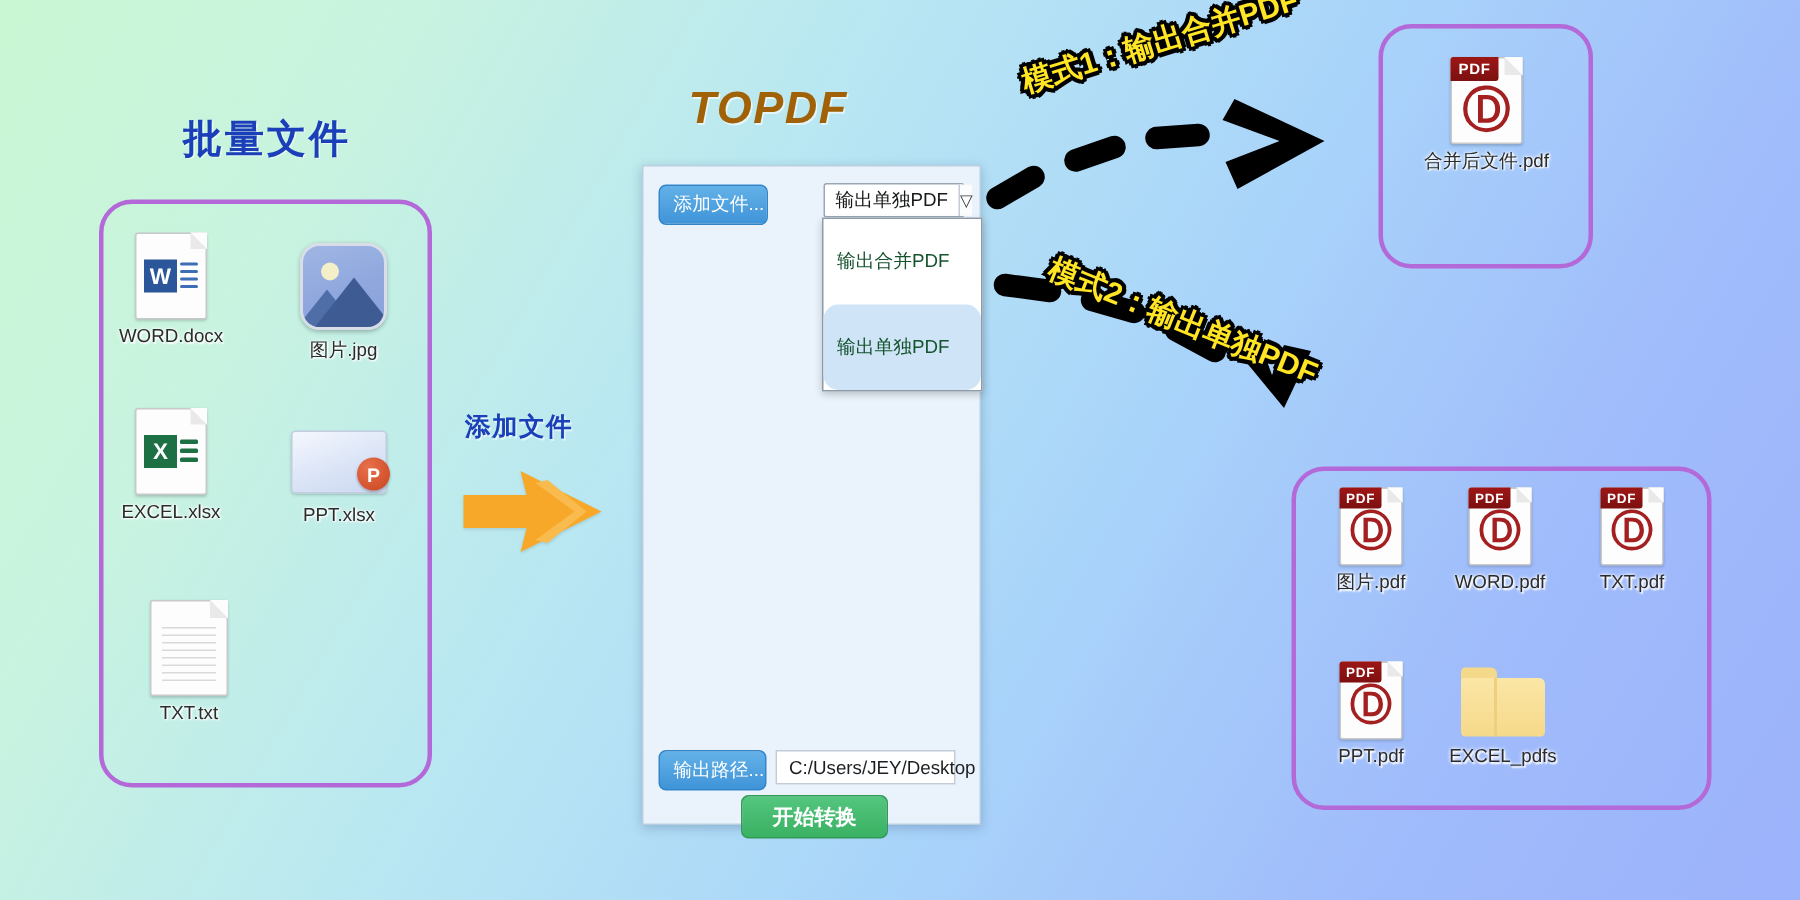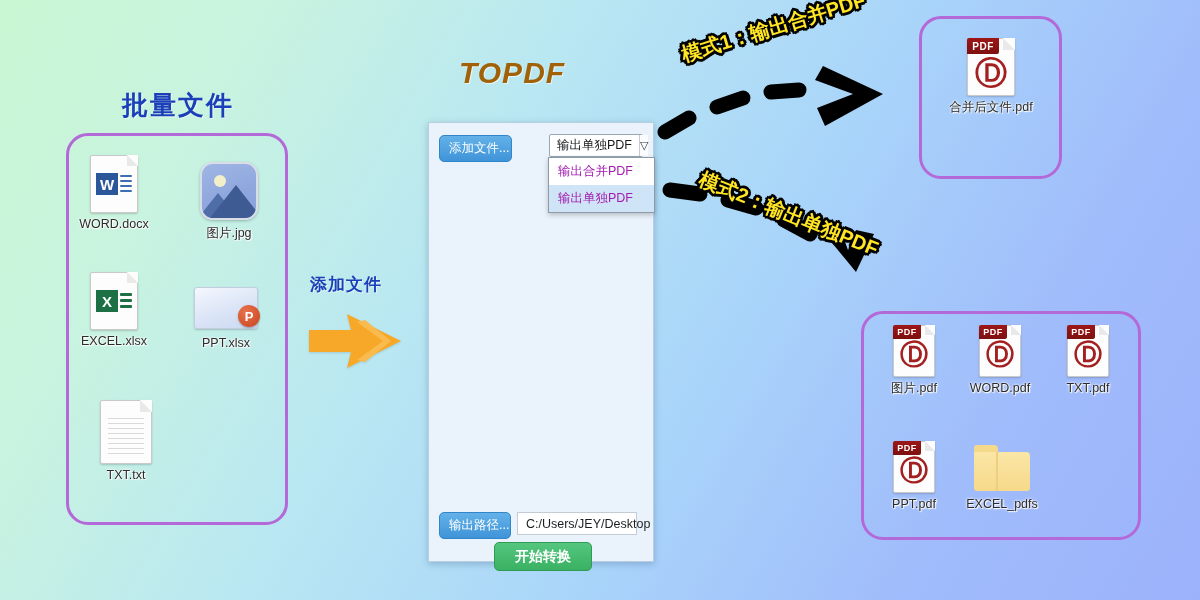--- a/index.html
+++ b/index.html
@@ -160,21 +160,21 @@
   }
   .combo .caret{
     width:22px;border-left:1px solid #c3ccd6;background:#fbfcfd;
     display:flex;align-items:center;justify-content:center;
     font-size:11px;color:#33373c;
   }
   .dropdown{
     position:absolute;background:#fff;border:1px solid #8d9aa8;
     box-shadow:0 2px 5px rgba(0,0,0,.22);font-size:12.5px;z-index:9;
   }
-  .dropdown .opt{padding:5px 9px;color:#a21caf;white-space:nowrap;cursor:pointer;}
+  .dropdown .opt{padding:20px 9px;color:#14532d;white-space:nowrap;cursor:pointer;border-radius:10px;}
   .dropdown .opt.sel{background:#cfe4f7;}
   .dropzone{
     background:#fff;border:1px solid #c3ccd6;box-sizing:border-box;
     display:flex;align-items:center;justify-content:center;
     text-align:center;color:#9aa2ab;font-size:11.5px;line-height:1.65;
     padding:0 12px;
   }
   .pathbox{
     background:#fff;border:1px solid #c3ccd6;box-sizing:border-box;
     display:flex;align-items:center;padding:0 8px;
@@ -195,21 +195,21 @@
     font-family:"Liberation Sans",sans-serif;white-space:nowrap;
     -webkit-text-stroke:4px #000;paint-order:stroke fill;
     text-shadow:
       -2px -2px 0 #000, 2px -2px 0 #000, -2px 2px 0 #000, 2px 2px 0 #000,
       -3px 0 0 #000, 3px 0 0 #000, 0 -3px 0 #000, 0 3px 0 #000;
   }
 </style>
 </head>
 <body>
 
-<div class="abs blue-heading" style="left:122px;top:88px;font-size:26px;">批量文件</div>
+<div class="abs blue-heading" style="left:122px;top:75px;font-size:26px;">批量文件</div>
 
 <div class="abs purple-box" style="left:66px;top:133px;width:222px;height:392px;"></div>
 
 <div class="file-item" style="left:68px;top:155px;">
   <div class="ico page-ico" style="width:46px;height:56px;">
     <div class="fold" style="border-width:0 11px 11px 0;"></div>
     <div class="wbadge" style="left:5px;top:17px;width:22px;height:22px;font-size:15px;">W</div>
     <div class="lines" style="left:29px;top:19px;width:12px;">
       <i style="height:2px;margin-bottom:3px;"></i>
       <i style="height:2px;margin-bottom:3px;"></i>
@@ -266,21 +266,21 @@
 
 <div class="abs blue-heading" style="left:310px;top:273px;font-size:17px;letter-spacing:1px;">添加文件</div>
 
 <svg class="abs drag-arrow" style="left:305px;top:310px;" width="100" height="62" viewBox="0 0 100 62">
   <path d="M4 20 L46 20 L42 4 L96 31 L42 58 L46 42 L4 42 Z" fill="#f7a828"></path>
   <path d="M52 12 L60 10 L86 31 L60 52 L52 50 L78 31 Z" fill="#f9bb4e"></path>
 </svg>
 
 <div class="abs app-title" style="left:459px;top:56px;font-size:30px;">TOPDF</div>
 
-<div class="abs app-window" style="left:428px;top:122px;width:226px;height:440px;">
+<div class="abs app-window" style="left:428px;top:110px;width:226px;height:440px;">
 
   <div class="abs btn-blue" style="left:10px;top:12px;width:73px;">添加文件...</div>
 
   <div class="abs combo" style="left:120px;top:11px;width:94px;height:23px;">
     <div class="val">输出单独PDF</div>
     <div class="caret">▽</div>
   </div>
 
   <div class="dropdown" style="left:119px;top:34px;width:105px;">
     <div class="opt">输出合并PDF</div>

